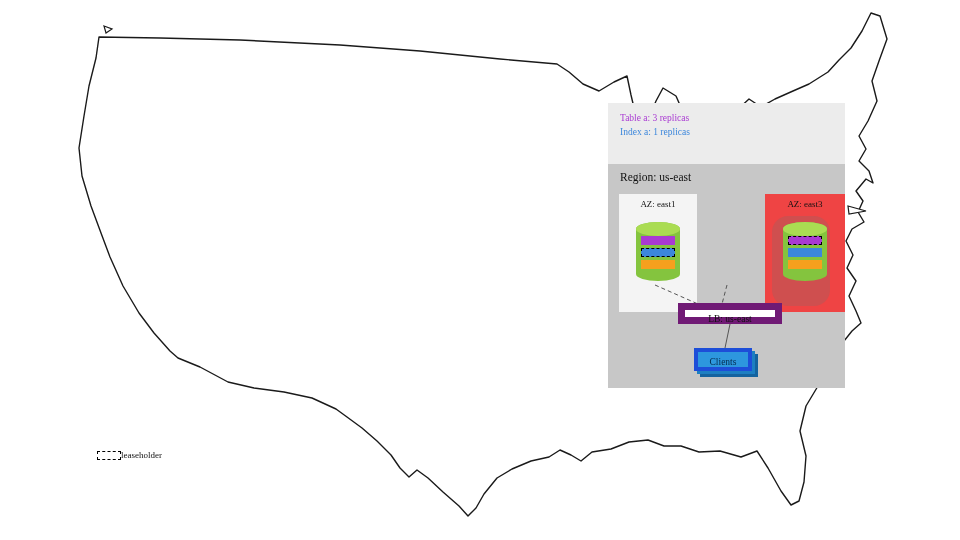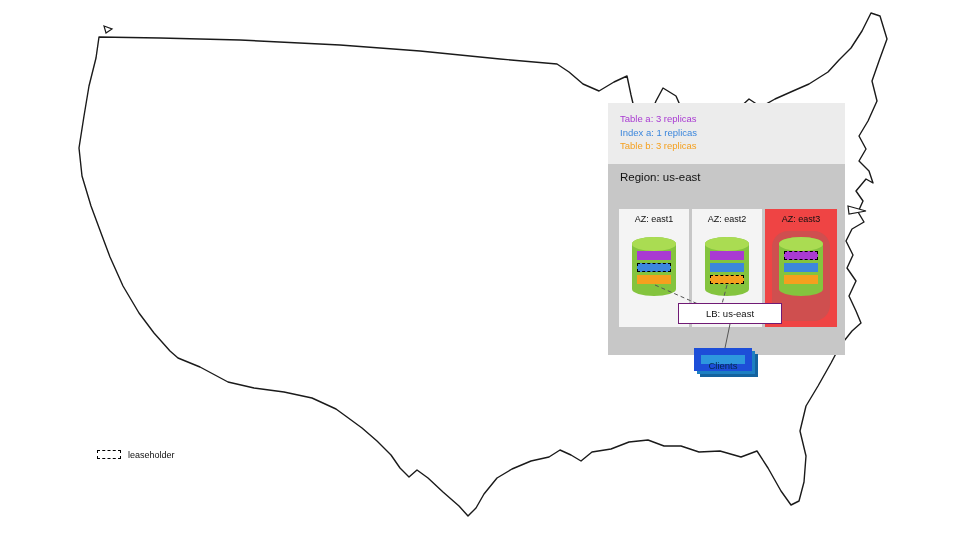--- a/index.html
+++ b/index.html
@@ -1,115 +1,102 @@
 <!DOCTYPE html>
 <html><head>
 <meta charset="utf-8">
 <style>
   html,body{margin:0;padding:0;background:#fff;}
   .stage{
     position:relative;width:960px;height:540px;background:#fff;overflow:hidden;
-    font-family:Liberation Sans, sans-serif;color:#111;border-radius:7px;
+    font-family:Liberation Serif, serif;color:#111;border-radius:7px;
   }
   .map-svg{position:absolute;left:0;top:0;z-index:0;}
 
   
   .legend-panel{
     position:absolute;left:608px;top:103px;width:237px;height:61px;
     background:#ececec;box-sizing:border-box;padding:9px 0 0 12px;z-index:2;
   }
   .legend-row{font-size:9.5px;line-height:13.5px;white-space:pre;}
 
   
   .region-panel{
-    position:absolute;left:608px;top:164px;width:237px;height:191px;
+    position:absolute;left:608px;top:164px;width:237px;height:224px;
     background:#c7c7c7;z-index:2;
   }
   .region-title{position:absolute;left:12px;top:7px;font-size:11.5px;color:#111;z-index:3;}
 
-  .az{position:absolute;top:45px;width:70px;height:118px;background:#f4f4f4;z-index:3;}
+  .az{position:absolute;top:30px;width:70px;height:118px;background:#f4f4f4;z-index:3;padding-left:8px;}
   .az1{left:11px}.az2{left:84px}.az3{left:157px;width:72px;}
   .az-label{position:absolute;top:5px;left:0;width:100%;text-align:center;font-size:9px;color:#111;}
   .down-inner{position:absolute;left:7px;top:22px;width:58px;height:90px;border-radius:16px;}
 
   .cyl-wrap{position:absolute;left:50%;top:26px;width:48px;height:64px;transform:translateX(-50%);}
   .cyl{position:absolute;left:0;top:0;}
   .bar{position:absolute;left:7px;width:34px;height:9px;box-sizing:border-box;z-index:4;}
   .bar.b1{top:16px}.bar.b2{top:28px}.bar.b3{top:40px}
   .leaseholder{border:1.6px dashed #000;}
 
   .connectors{position:absolute;left:0;top:0;z-index:5;pointer-events:none;}
 
   .lb-box{
     position:absolute;left:70px;top:139px;width:104px;height:21px;
-    background:#fff;border:1px solid #701a75;box-sizing:border-box;
+    background:#fff;border:7px solid #701a75;box-sizing:border-box;
     text-align:center;line-height:19px;font-size:9.5px;z-index:6;
   }
 
   .clients{position:absolute;left:86px;top:184px;width:66px;height:31px;z-index:6;}
   .clients .layer{position:absolute;width:58px;height:23px;}
   .clients .l2{left:6px;top:6px;background:#14639f;}
   .clients .l1{left:3px;top:3px;background:#1d7fc2;}
   .clients .l0{
-    left:0;top:0;background:#2d97de;border:7px solid #1d4ed8;box-sizing:border-box;
+    left:0;top:0;background:#2d97de;border:4px solid #1d4ed8;box-sizing:border-box;
     text-align:center;line-height:21px;font-size:9.5px;color:#042b4d;
   }
 
   
   .map-legend{
-    position:absolute;left:97px;top:450px;display:flex;gap:7px;
+    position:absolute;left:97px;top:450px;display:flex;align-items:center;
     font-size:9px;z-index:2;
   }
   .lh-swatch{width:24px;height:9px;border:1.5px dashed #000;box-sizing:border-box;background:transparent;}
 </style>
 </head>
 <body>
 
 <div class="stage">
 
   <svg class="map-svg" width="960" height="540" viewBox="0 0 960 540">
     <path fill="#ffffff" stroke="#1a1a1a" stroke-width="1.4" stroke-linejoin="round" d="M99 37 L96 58 89 86 84 116 79 148 82 176 91 206 101 233 110 257 123 286 139 313 154 333 170 351 178 358 200 367 228 382 254 388 284 392 312 398 336 409 347 417 362 428 377 441 391 455 400 468 409 477 417 470 428 478 443 492 459 506 468 516 476 508 484 494 497 478 512 469 531 461 549 457 560 450 571 455 581 461 592 452 611 449 629 442 648 440 664 446 681 446 699 452 720 451 741 457 757 451 768 468 781 491 791 505 799 501 804 482 806 456 800 431 806 406 818 386 831 363 840 346 852 331 861 323 856 311 849 296 856 281 847 268 853 255 846 241 852 229 864 222 858 212 863 201 856 191 866 179 873 183 869 171 859 161 866 149 859 136 868 121 877 101 872 81 879 61 887 39 880 16 871 13 862 31 851 48 839 60 828 72 809 84 793 91 775 99 761 107 749 99 736 111 719 123 703 131 691 125 683 112 676 96 663 88 656 101 649 118 641 131 635 112 631 95 627 76 614 82 599 91 583 84 569 72 557 64 500 59 420 51 340 45 240 40 160 38 Z"></path>
     <path fill="#ffffff" stroke="#1a1a1a" stroke-width="1.2" d="M104 26 l8 3 -6 4 z"></path>
     <path fill="#ffffff" stroke="#1a1a1a" stroke-width="1.2" d="M848 206 l18 5 -17 3 z"></path>
   </svg>
 
   <div class="legend-panel">
     <div class="legend-row" style="color: rgb(169, 58, 210);">Table a: 3 replicas</div>
     <div class="legend-row" style="color: rgb(60, 135, 220);">Index a: 1 replicas</div>
-    <div class="legend-row" style="color: rgb(245, 160, 30);">Table b: 3 replicas</div>
   </div>
 
   <div class="region-panel">
     <div class="region-title">Region: us-east</div>
 
     <div class="az az1">
       <div class="az-label">AZ: east1</div>
       <div class="cyl-wrap">
         <svg class="cyl" width="48" height="64" viewBox="0 0 48 64">
           <path d="M2 9 v45 a22 7 0 0 0 44 0 v-45 a22 7 0 0 0 -44 0 z" fill="#84c43e"></path>
           <ellipse cx="24" cy="9" rx="22" ry="7" fill="#aadc52"></ellipse>
         </svg>
         <div class="bar b1" style="background-color: rgb(169, 58, 210);"></div>
         <div class="bar b2 leaseholder" style="background-color: rgb(60, 135, 220);"></div>
         <div class="bar b3" style="background-color: rgb(245, 160, 30);"></div>
       </div>
     </div>
 
-    <div class="az az2">
-      <div class="az-label">AZ: east2</div>
-      <div class="cyl-wrap">
-        <svg class="cyl" width="48" height="64" viewBox="0 0 48 64">
-          <path d="M2 9 v45 a22 7 0 0 0 44 0 v-45 a22 7 0 0 0 -44 0 z" fill="#84c43e"></path>
-          <ellipse cx="24" cy="9" rx="22" ry="7" fill="#aadc52"></ellipse>
-        </svg>
-        <div class="bar b1" style="background-color: rgb(169, 58, 210);"></div>
-        <div class="bar b2" style="background-color: rgb(60, 135, 220);"></div>
-        <div class="bar b3 leaseholder" style="background-color: rgb(245, 160, 30);"></div>
-      </div>
-    </div>
 
     <div class="az az3" style="background-color: #ef4444;">
       <div class="az-label">AZ: east3</div>
       <div class="down-inner" style="background-color: rgb(207, 79, 79);"></div>
       <div class="cyl-wrap">
         <svg class="cyl" width="48" height="64" viewBox="0 0 48 64">
           <path d="M2 9 v45 a22 7 0 0 0 44 0 v-45 a22 7 0 0 0 -44 0 z" fill="#84c43e"></path>
           <ellipse cx="24" cy="9" rx="22" ry="7" fill="#aadc52"></ellipse>
         </svg>
         <div class="bar b1 leaseholder" style="background-color: rgb(169, 58, 210);"></div>

